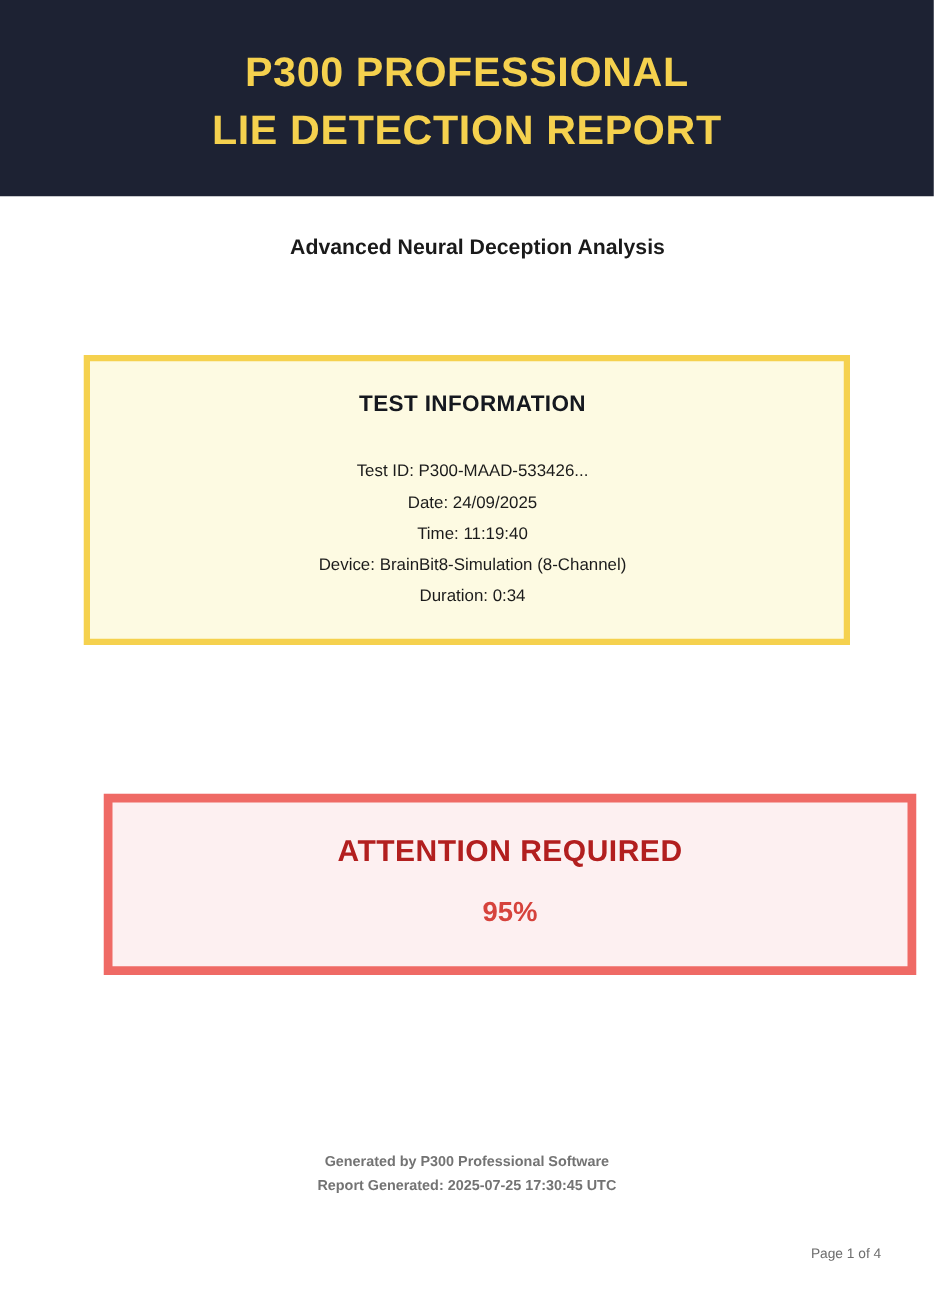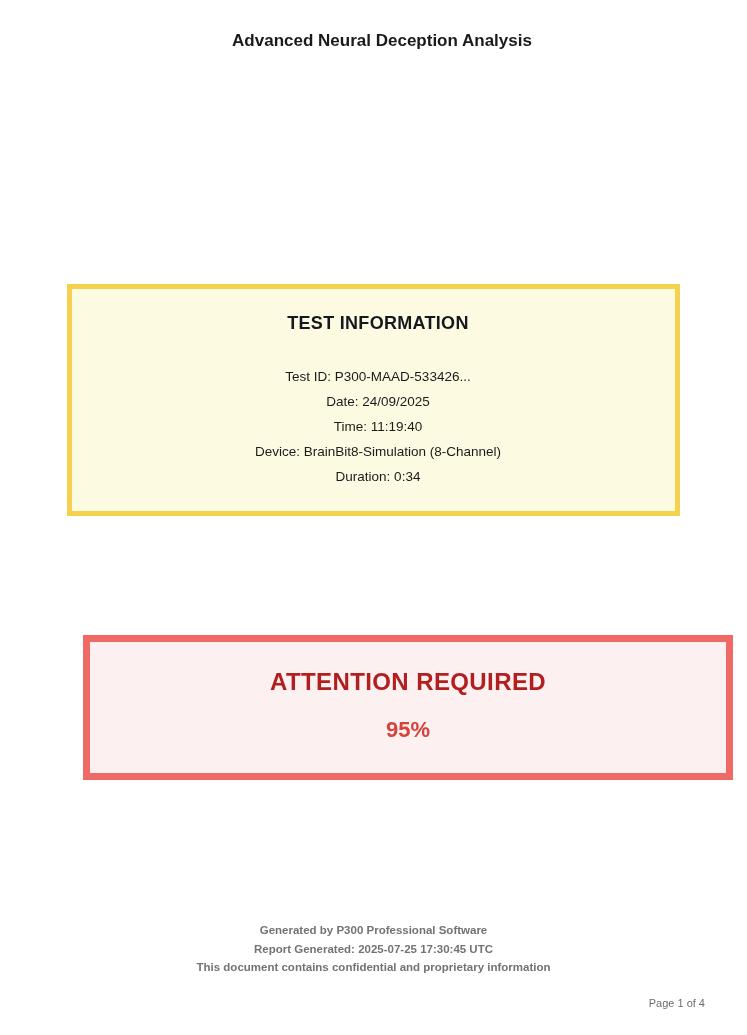--- a/index.html
+++ b/index.html
@@ -130,38 +130,41 @@
     top: 997px;
     font-size: 11px;
     color: #6d6d6d;
   }
 </style>
 </head>
 <body>
 
 <div class="page">
 
+  <div class="header-band">
+    <div class="header-line1">P300 PROFESSIONAL</div>
+    <div class="header-line2">LIE DETECTION REPORT</div>
+  </div>
 
   <div class="subtitle">Advanced Neural Deception Analysis</div>
 
   <div class="info-box">
     <div class="info-title">TEST INFORMATION</div>
     <div class="info-line">Test ID: P300-MAAD-533426...</div>
     <div class="info-line">Date: 24/09/2025</div>
     <div class="info-line">Time: 11:19:40</div>
     <div class="info-line">Device: BrainBit8-Simulation (8-Channel)</div>
     <div class="info-line">Duration: 0:34</div>
   </div>
 
   <div class="alert-box">
     <div class="alert-title">ATTENTION REQUIRED</div>
     <div class="alert-value">95%</div>
   </div>
 
   <div class="footer">
     <div>Generated by P300 Professional Software</div>
     <div>Report Generated: 2025-07-25 17:30:45 UTC</div>
-    <div>This document contains confidential and proprietary information</div>
   </div>
 
   <div class="page-number">Page 1 of 4</div>
 
 </div>
 
 </body></html>

